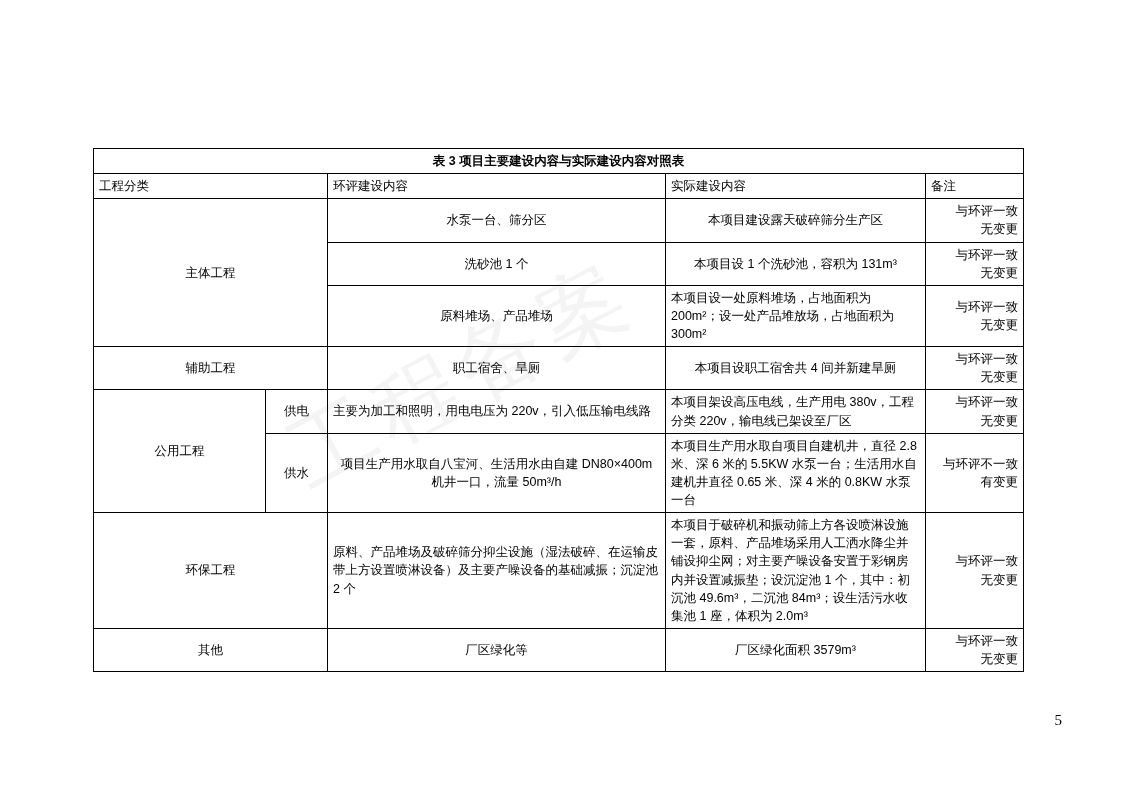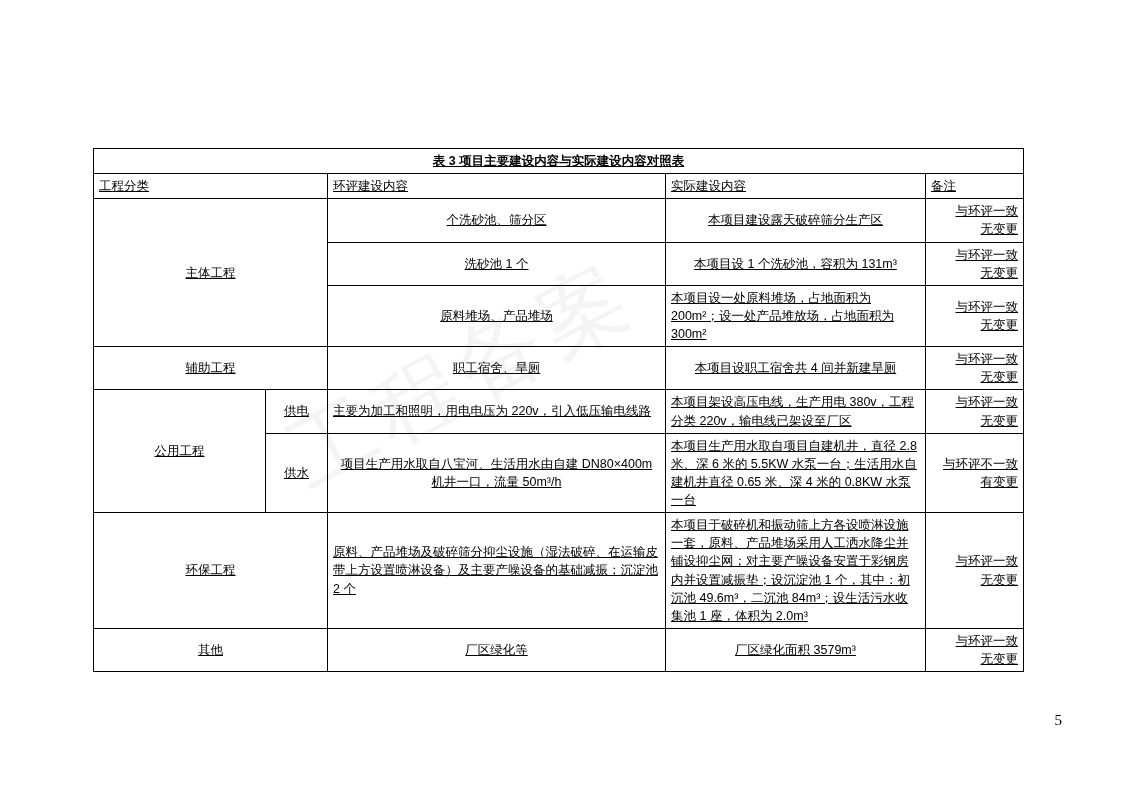--- a/index.html
+++ b/index.html
@@ -32,21 +32,20 @@
     width: 930px;
     table-layout: fixed;
   }
   table.doc-table td {
     border: 1px solid #000000;
     padding: 3px 5px;
     font-size: 12.5px;
     line-height: 1.45;
     vertical-align: middle;
     word-break: break-word;
-    text-decoration: underline;
   }
   .tbl-title {
     text-align: center;
     font-weight: bold;
     font-size: 13px;
     padding: 6px 4px 5px 4px;
   }
   .hdr {
     text-align: left;
     font-size: 13px;
@@ -118,21 +117,21 @@
         </tr>
         <tr>
           <td class="hdr" colspan="2">工程分类</td>
           <td class="hdr">环评建设内容</td>
           <td class="hdr">实际建设内容</td>
           <td class="hdr">备注</td>
         </tr>
 
         <tr>
           <td class="cat" colspan="2" rowspan="3">主体工程</td>
-          <td class="c">个洗砂池、筛分区</td>
+          <td class="c">水泵一台、筛分区</td>
           <td class="c">本项目建设露天破碎筛分生产区</td>
           <td class="note">与环评一致<br>无变更</td>
         </tr>
         <tr>
           <td class="c">洗砂池 1 个</td>
           <td class="c">本项目设 1 个洗砂池，容积为 131m³</td>
           <td class="note">与环评一致<br>无变更</td>
         </tr>
         <tr>
           <td class="c">原料堆场、产品堆场</td>

